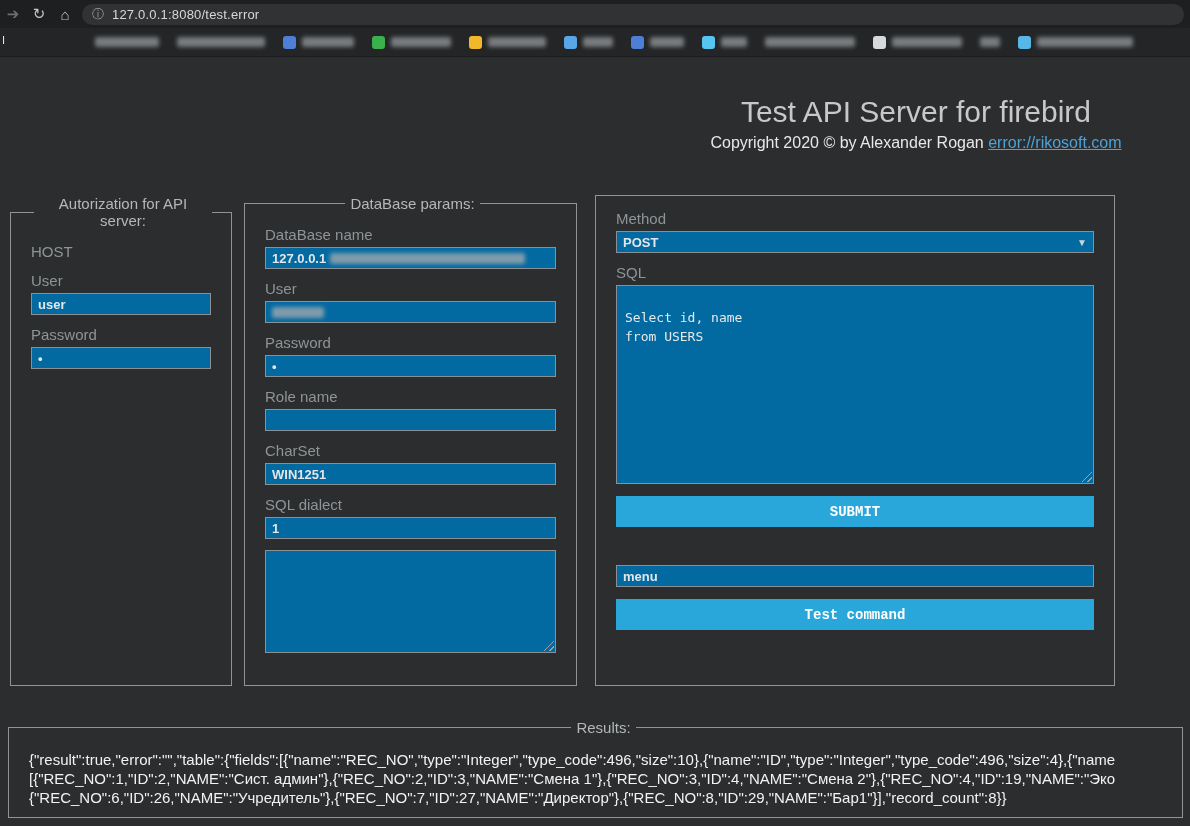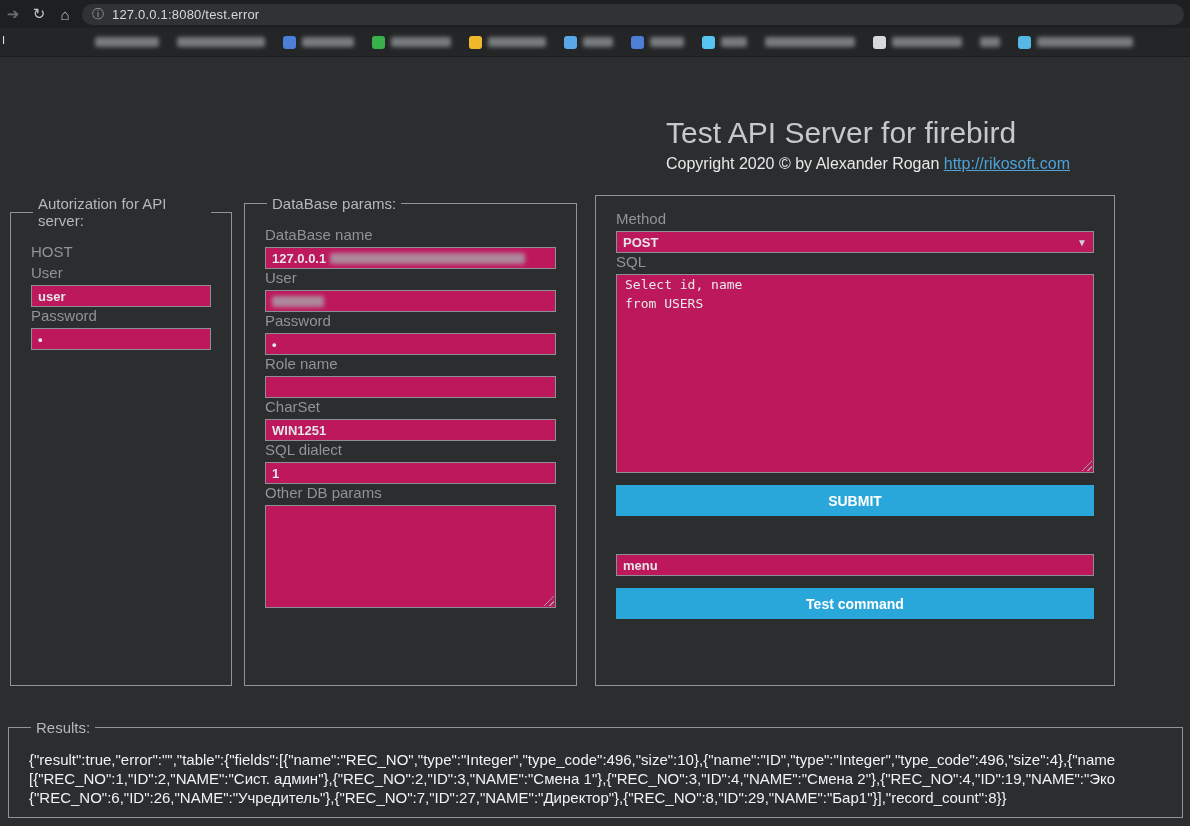--- a/index.html
+++ b/index.html
@@ -30,67 +30,67 @@
     padding-left:95px; gap:18px; border-bottom:1px solid #1a1c1d;
   }
   #edge-glyph { position:absolute; left:2px; top:6px; color:#e8e8e8; font-size:11px; }
   .bm-item { display:flex; align-items:center; gap:6px; cursor:pointer; }
   .bm-ico { width:13px; height:13px; border-radius:3px; display:inline-block; }
   .bm-blur { display:inline-block; height:10px; border-radius:2px; background:#8d9194; filter:blur(2px); opacity:.8; }
 
   
   #page { position:absolute; left:0; top:57px; width:1190px; height:769px; background:#2b2d2e; }
 
-  #header-block { position:absolute; left:666px; top:59px; width:500px; text-align:left; }
+  #header-block { position:absolute; left:666px; top:38px; width:500px; text-align:center; }
   #page-title { font-size:30px; line-height:34px; color:#c6c9cb; font-weight:400; }
   #copyright { margin-top:5px; font-size:16px; color:#e8e8e8; }
   #copyright a { color:#4da2d8; text-decoration:underline; cursor:pointer; }
 
   fieldset, .panel {
     position:absolute; border:1px solid #8e9497; margin:0;
     padding:14px 20px 0 20px; background:transparent;
   }
-  legend { color:#b4b8bb; font-size:15px; padding:0 5px; margin-left:2px; }
+  legend { color:#b4b8bb; font-size:15px; padding:0 5px; margin-left:2px;text-align:center; }
 
   #fs-auth    { left:10px;  top:138px; width:222px;  height:491px; }
   #fs-db      { left:244px; top:138px; width:333px;  height:491px; }
   #panel-req  { left:595px; top:138px; width:520px;  height:491px; }
   #fs-results { left:8px;   top:662px; width:1175px; height:99px; padding:6px 8px 0 20px; }
 
-  .fg { }
+  .fg { margin-bottom:11px; }
   .fg label { display:block; color:#8e9497; font-size:15px; line-height:18px; margin-bottom:3px; }
 
   .tin {
     display:block; width:100%; height:22px;
-    background:#be185d; border:1px solid #8a9093;
+    background:#0369a1; border:1px solid #8a9093;
     color:#e3e6e8; font-family:"Liberation Sans", sans-serif;
     font-size:13px; font-weight:bold; padding:2px 6px;
   }
   .tin.flex { display:flex; align-items:center; gap:4px; }
   .redact { display:inline-block; height:11px; background:#a9adb0; filter:blur(2px); border-radius:2px; opacity:.75; }
 
   .ta-wrap { position:relative; width:100%; }
   textarea.tin { resize:none; overflow:hidden; }
   #ta-other { height:103px; font-weight:normal; }
   #ta-sql {
     height:199px; font-family:"DejaVu Sans Mono", monospace;
     font-size:13px; font-weight:normal; line-height:19px;
-    color:#e6e9ea; padding:0 8px;
+    color:#e6e9ea; padding:22px 8px;
   }
   .corner {
     position:absolute; right:2px; bottom:2px; width:11px; height:11px;
     background:repeating-linear-gradient(135deg, #9aa0a6 0 1px, transparent 1px 4px);
     clip-path:polygon(100% 0, 100% 100%, 0 100%);
     cursor:nwse-resize;
   }
 
   .btn {
     display:block; width:100%; height:31px; border:0; cursor:pointer;
     background:#2aa7da; color:#ffffff;
-    font-family:Liberation Sans, sans-serif; font-size:14px; font-weight:bold;
+    font-family:Liberation Mono, monospace; font-size:14px; font-weight:bold;
   }
   #submit-btn { margin-top:12px; }
   #testcmd-btn { margin-top:12px; }
   #test-label-group { margin-top:38px; }
 
   .sel-arrow { margin-left:auto; color:#cfd3d6; font-size:10px; }
 
   .res-line {
     color:#f1f2f3; font-size:15px; line-height:19px;
     white-space:nowrap; overflow:hidden; margin-top:0;
@@ -156,21 +156,21 @@
     <div class="bm-item">
       <span class="bm-ico" style="background: rgb(87, 184, 232);"></span>
       <span class="bm-blur" style="width: 96px;"></span>
     </div>
   </div>
 
 <div id="page">
 
   <div id="header-block">
     <div id="page-title">Test API Server for firebird</div>
-    <div id="copyright"><span>Copyright 2020 © by Alexander Rogan </span><a>http://rikosoft.com</a></div>
+    <div id="copyright"><span>Copyright 2020 © by Alexander Rogan </span><a>error://rikosoft.com</a></div>
   </div>
 
   <fieldset id="fs-auth">
     <legend>Autorization for API server:</legend>
     <div class="fg">
       <label>HOST</label>
     </div>
     <div class="fg">
       <label>User</label>
       <input class="tin" value="user" style="">
@@ -206,21 +206,20 @@
     </div>
     <div class="fg">
       <label>CharSet</label>
       <input class="tin" value="WIN1251" style="">
     </div>
     <div class="fg">
       <label>SQL dialect</label>
       <input class="tin" value="1" style="">
     </div>
     <div class="fg">
-      <label>Other DB params</label>
       <div class="ta-wrap">
         <textarea id="ta-other" class="tin" style=""></textarea>
         <div class="corner"></div>
       </div>
     </div>
   </fieldset>
 
   <div id="panel-req" class="panel">
     <div class="fg">
       <label>Method</label>

